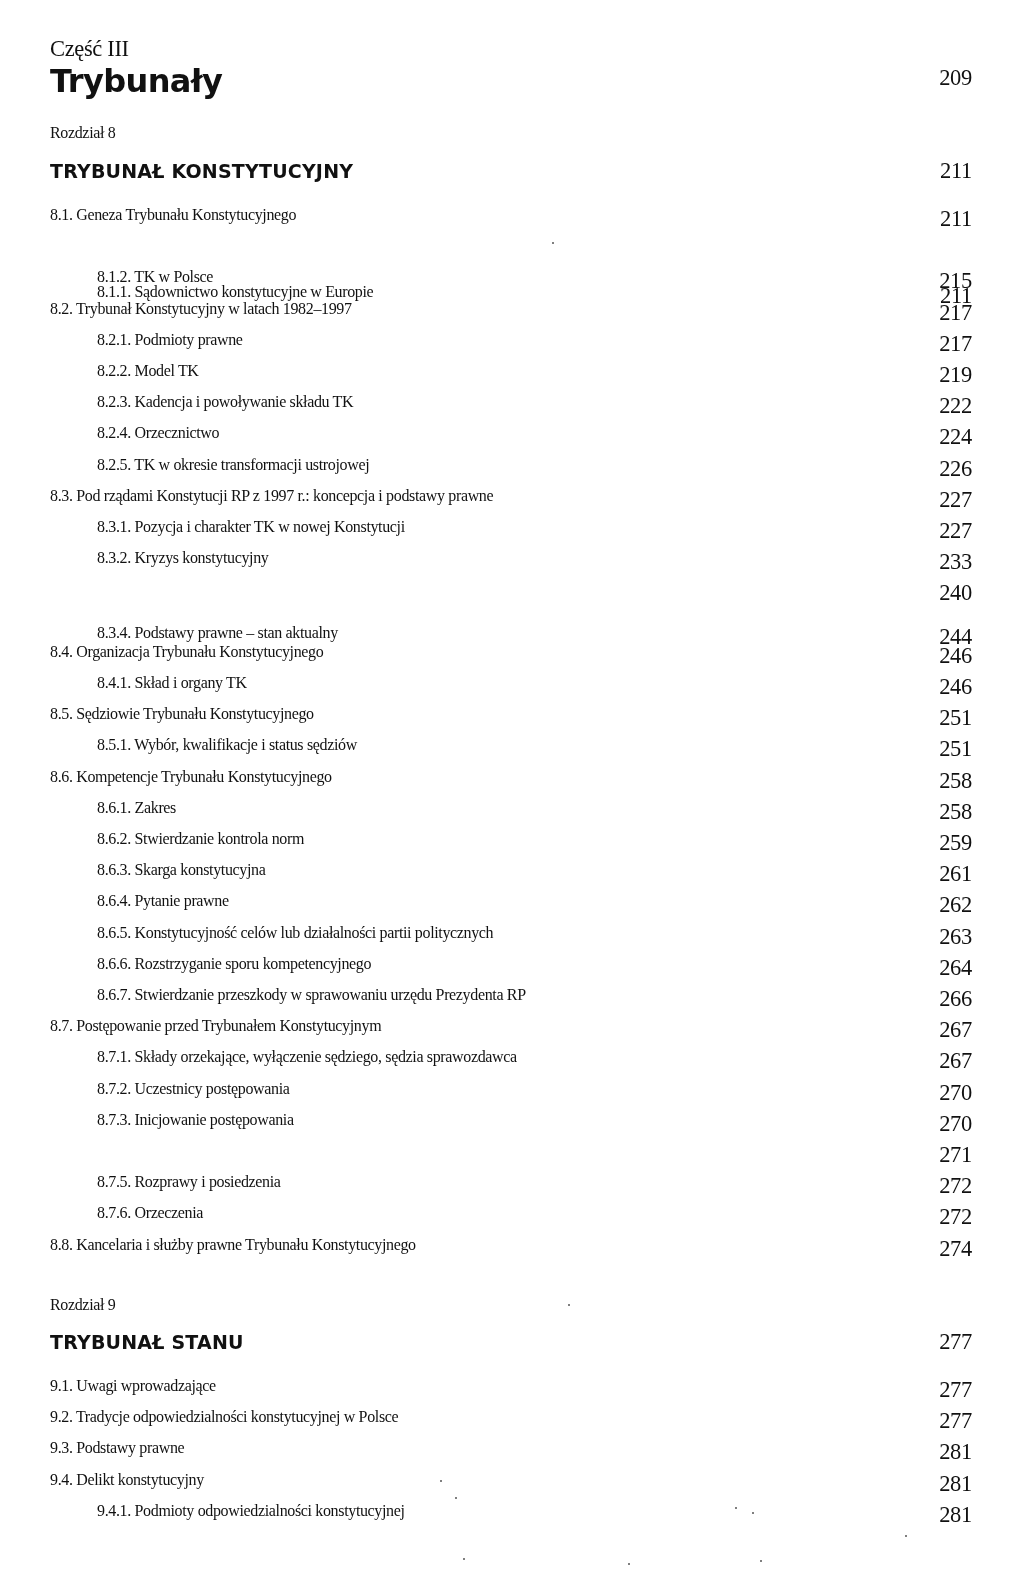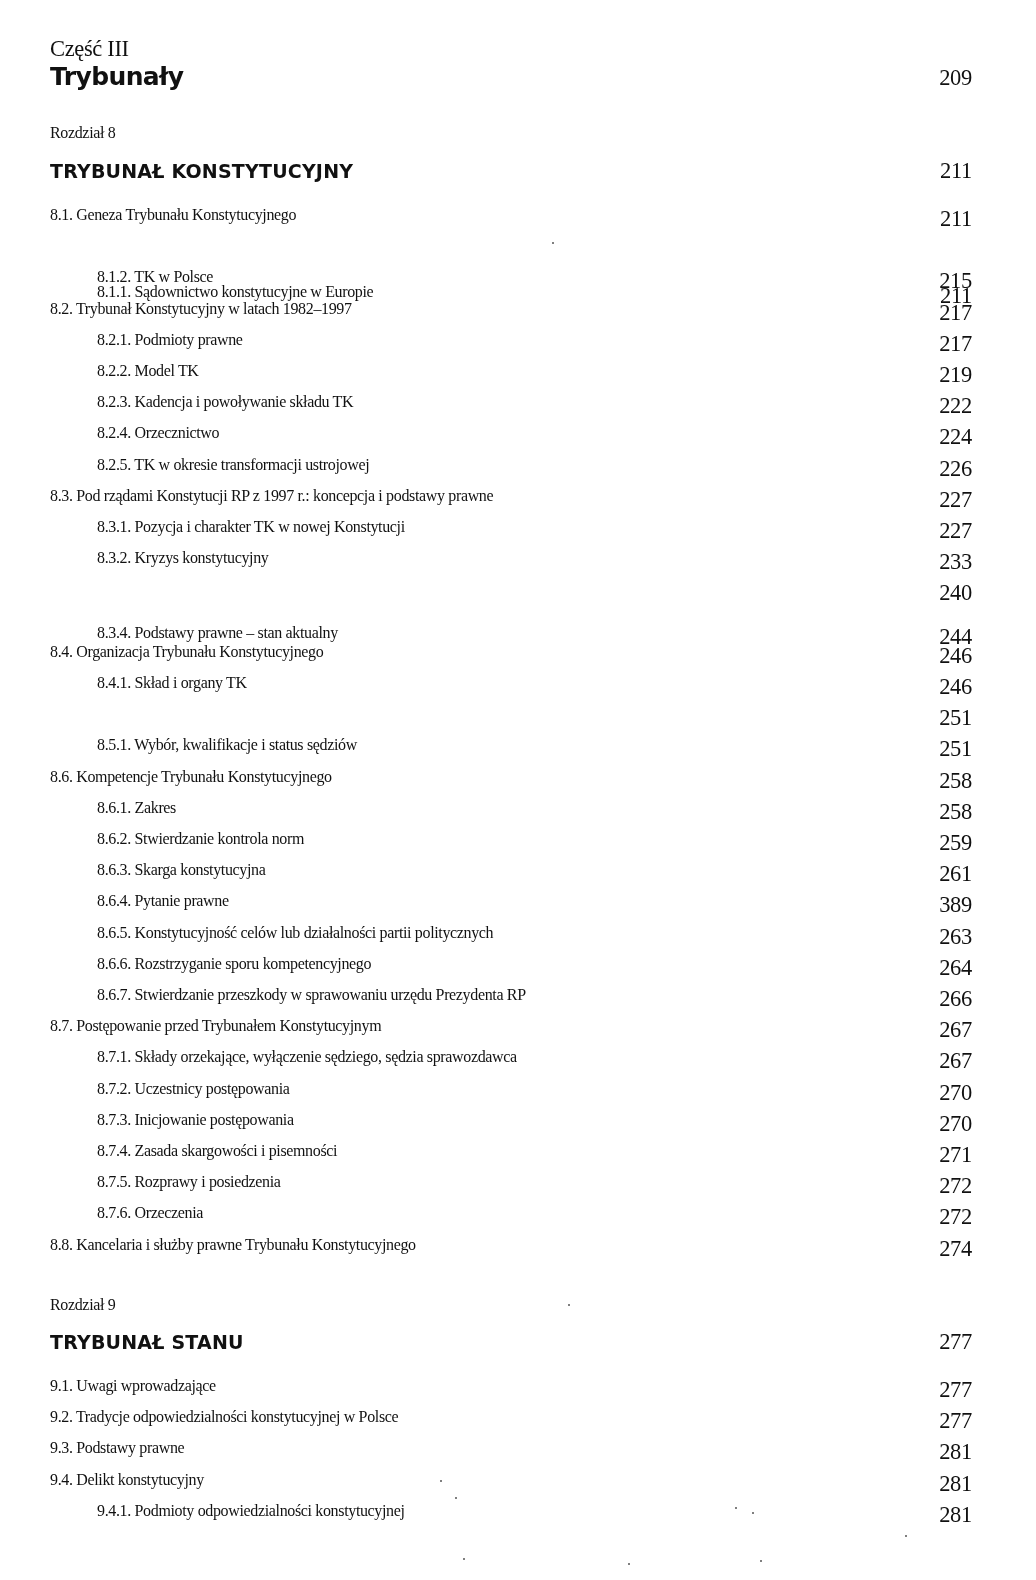--- a/index.html
+++ b/index.html
@@ -9,21 +9,21 @@
       font-family: "Liberation Serif", "DejaVu Serif", serif;
     }
     .page { position: absolute; left: 0; top: 0; width: 1036px; height: 1580px; }
     .row { position: absolute; left: 50px; width: 922px; height: 30px; }
     .txt { position: absolute; left: 0; top: 0; white-space: nowrap; font-size: 16px; letter-spacing: -0.35px; }
     .pg { position: absolute; right: 0; top: 0; font-size: 22.5px; letter-spacing: -0.3px; }
     .lvl2 .txt { left: 0; }
     .lvl3 .txt { left: 47px; }
     .part-label { font-size: 22.5px; }
     .sans-bold { font-family: "DejaVu Sans", "Liberation Sans", sans-serif; font-weight: bold; }
-    .part-title .txt { font-size: 25px; letter-spacing: -0.6px; }
+    .part-title .txt { font-size: 32px; letter-spacing: -0.6px; }
     .chapter-title .txt { font-size: 19px; letter-spacing: 0.2px; }
     .speck { position: absolute; background: #555; border-radius: 50%; width: 2px; height: 2px; }
   </style>
 </head>
 <body>
 
 <div class="page">
 
   <div class="row" style="top:36px;">
     <span class="txt part-label">Część III</span>
@@ -99,20 +99,21 @@
       </div>
       <div class="row lvl2" style="top: 642.8px;">
         <span class="txt">8.4. Organizacja Trybunału Konstytucyjnego</span>
         <span class="pg">246</span>
       </div>
       <div class="row lvl3" style="top: 674px;">
         <span class="txt">8.4.1. Skład i organy TK</span>
         <span class="pg">246</span>
       </div>
       <div class="row lvl2" style="top: 705.2px;">
+        <span class="txt">8.5. Sędziowie Trybunału Konstytucyjnego</span>
         <span class="pg">251</span>
       </div>
       <div class="row lvl3" style="top: 736.4px;">
         <span class="txt">8.5.1. Wybór, kwalifikacje i status sędziów</span>
         <span class="pg">251</span>
       </div>
       <div class="row lvl2" style="top: 767.6px;">
         <span class="txt">8.6. Kompetencje Trybunału Konstytucyjnego</span>
         <span class="pg">258</span>
       </div>
@@ -123,21 +124,21 @@
       <div class="row lvl3" style="top: 830px;">
         <span class="txt">8.6.2. Stwierdzanie kontrola norm</span>
         <span class="pg">259</span>
       </div>
       <div class="row lvl3" style="top: 861.2px;">
         <span class="txt">8.6.3. Skarga konstytucyjna</span>
         <span class="pg">261</span>
       </div>
       <div class="row lvl3" style="top: 892.4px;">
         <span class="txt">8.6.4. Pytanie prawne</span>
-        <span class="pg">389</span>
+        <span class="pg">262</span>
       </div>
       <div class="row lvl3" style="top: 923.6px; text-align: center;">
         <span class="txt">8.6.5. Konstytucyjność celów lub działalności partii politycznych</span>
         <span class="pg">263</span>
       </div>
       <div class="row lvl3" style="top: 954.8px;">
         <span class="txt">8.6.6. Rozstrzyganie sporu kompetencyjnego</span>
         <span class="pg">264</span>
       </div>
       <div class="row lvl3" style="top: 986px;">
@@ -154,21 +155,20 @@
       </div>
       <div class="row lvl3" style="top: 1079.6px;">
         <span class="txt">8.7.2. Uczestnicy postępowania</span>
         <span class="pg">270</span>
       </div>
       <div class="row lvl3" style="top: 1110.8px;">
         <span class="txt">8.7.3. Inicjowanie postępowania</span>
         <span class="pg">270</span>
       </div>
       <div class="row lvl3" style="top: 1142px;">
-        <span class="txt">8.7.4. Zasada skargowości i pisemności</span>
         <span class="pg">271</span>
       </div>
       <div class="row lvl3" style="top: 1173.2px;">
         <span class="txt">8.7.5. Rozprawy i posiedzenia</span>
         <span class="pg">272</span>
       </div>
       <div class="row lvl3" style="top: 1204.4px;">
         <span class="txt">8.7.6. Orzeczenia</span>
         <span class="pg">272</span>
       </div>

